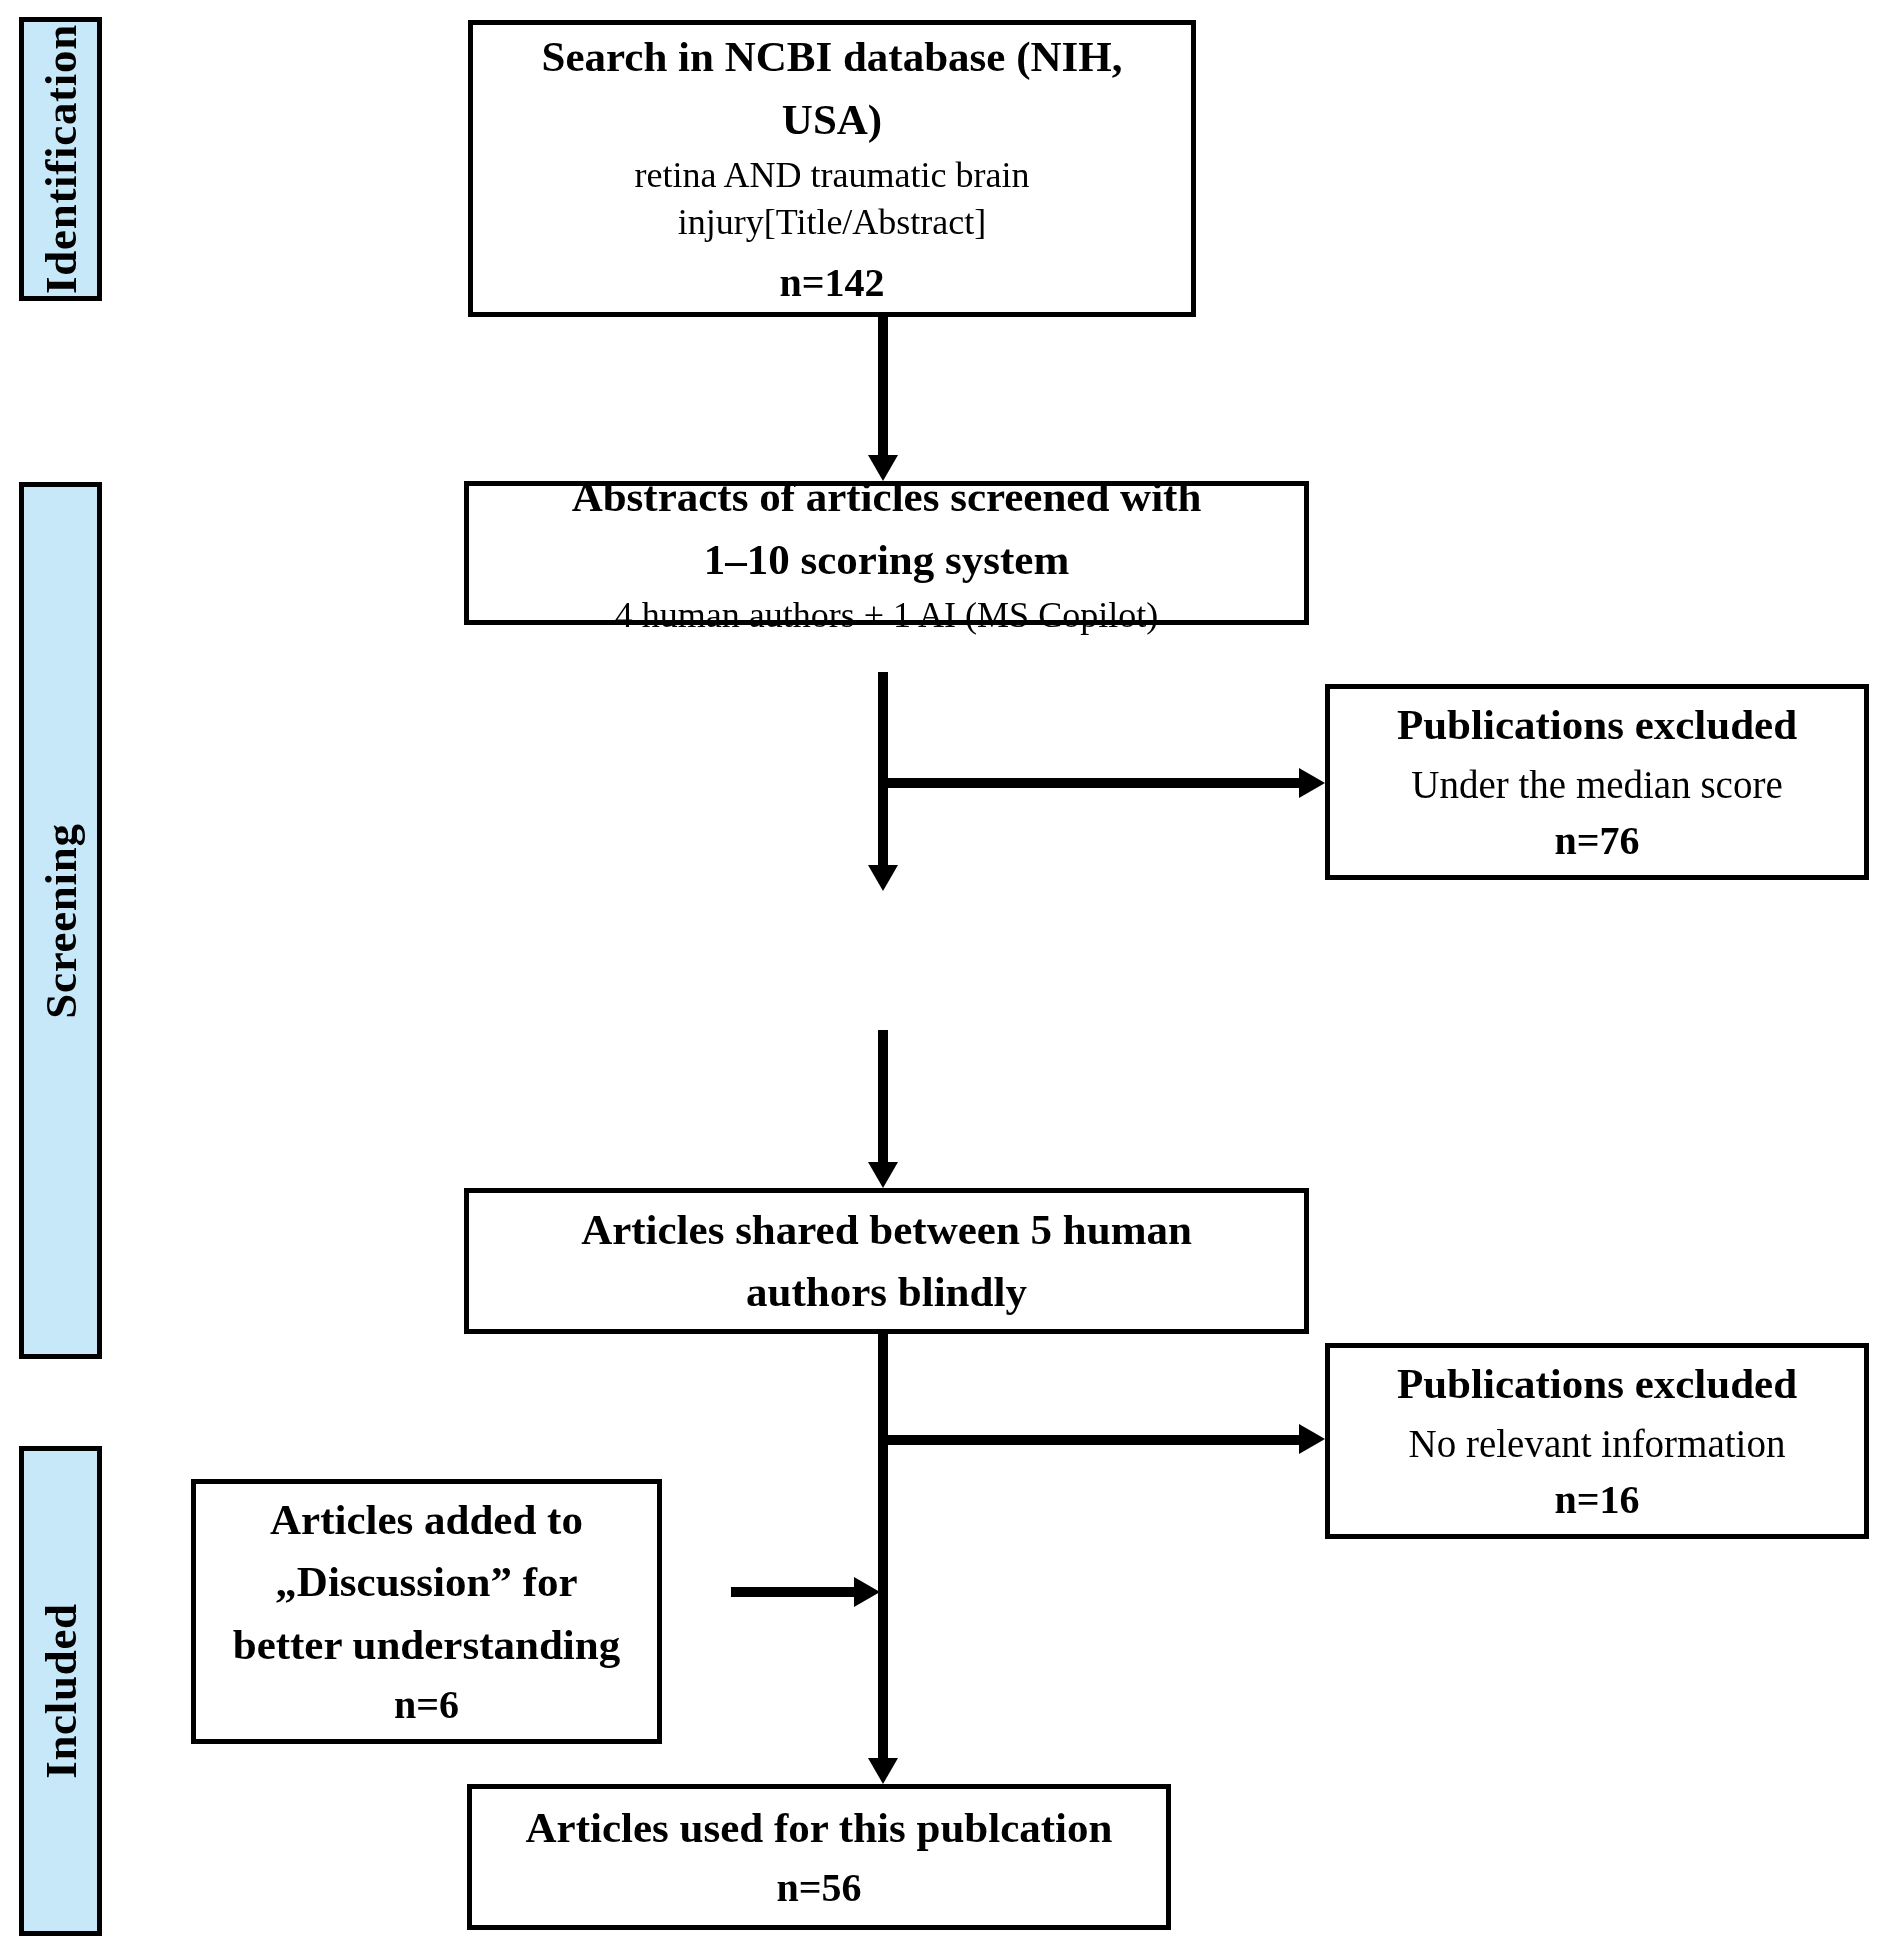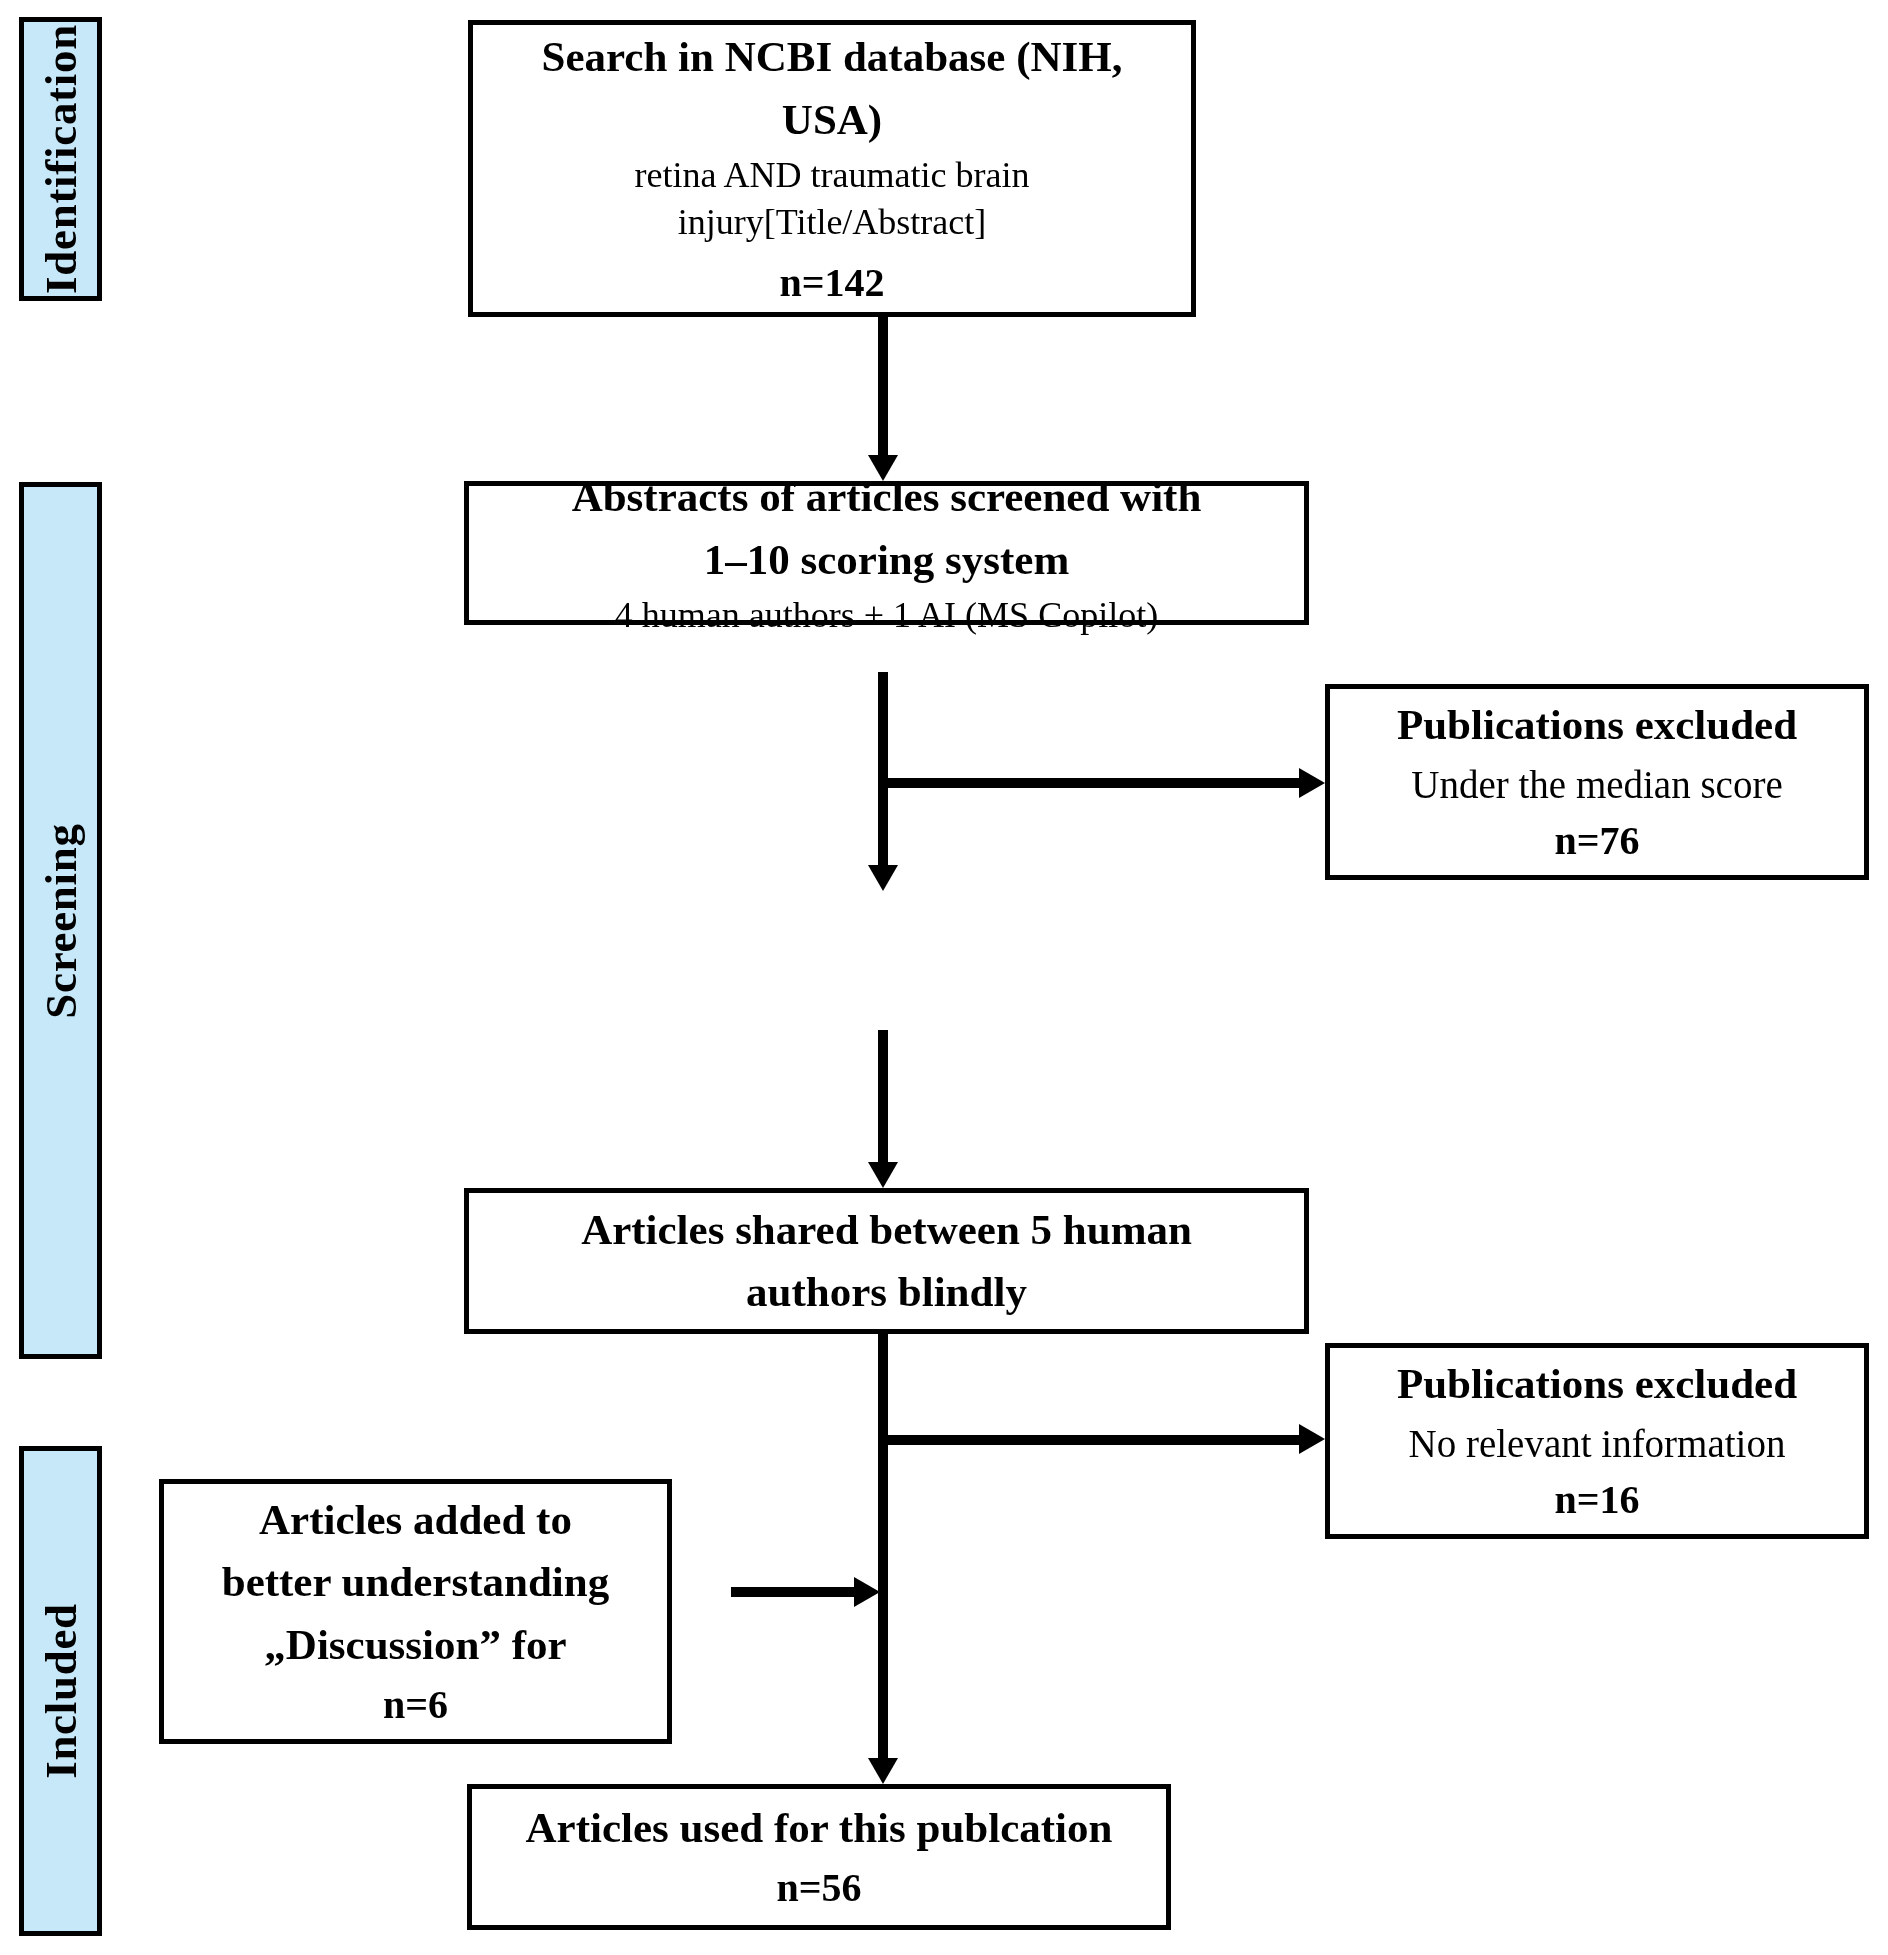--- a/index.html
+++ b/index.html
@@ -104,24 +104,24 @@
     <div class="h4">Articles shared between 5 human</div>
     <div class="h4">authors blindly</div>
   </div>
 
   <div class="fbox" style="left:1325px;top:1343px;width:544px;height:196px;">
     <div class="h">Publications excluded</div>
     <div class="r">No relevant information</div>
     <div class="n">n=16</div>
   </div>
 
-  <div class="fbox" style="left:159px;top:1479px;width:513px;height:265px;padding-left:8px;">
+  <div class="fbox" style="left:191px;top:1479px;width:471px;height:265px;padding-left:8px;">
     <div class="h4">Articles added to</div>
+    <div class="h4">„Discussion” for</div>
     <div class="h4">better understanding</div>
-    <div class="h4">„Discussion” for</div>
     <div class="n">n=6</div>
   </div>
 
   <div class="fbox" style="left:467px;top:1784px;width:704px;height:146px;">
     <div class="h4">Articles used for this publcation</div>
     <div class="n">n=56</div>
   </div>
 
   <div class="vline" style="left:878px;top:317px;height:139px;"></div>
   <div class="head-down" style="left:868px;top:455px;"></div>

